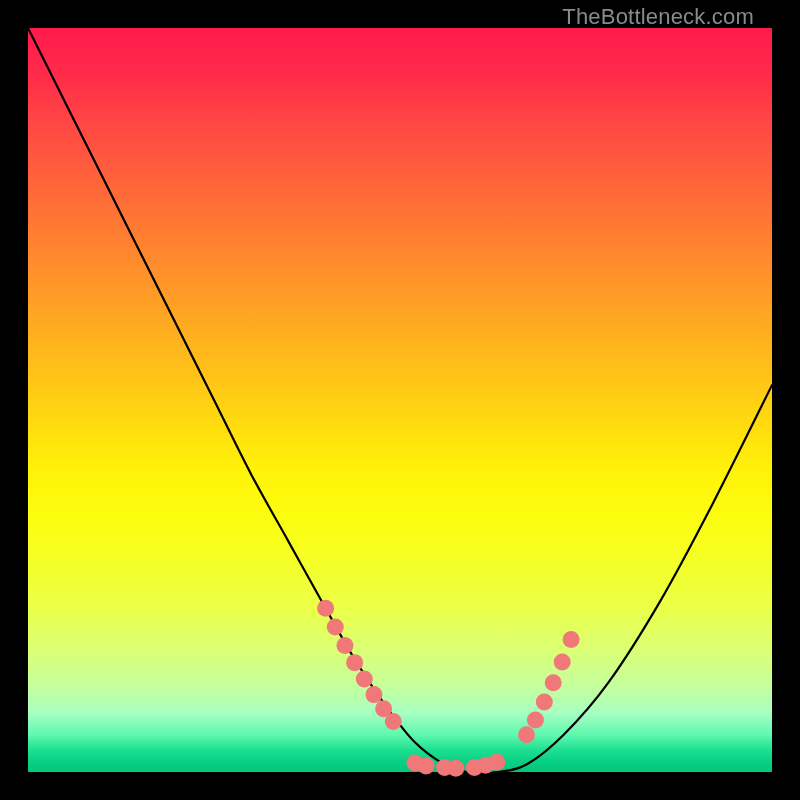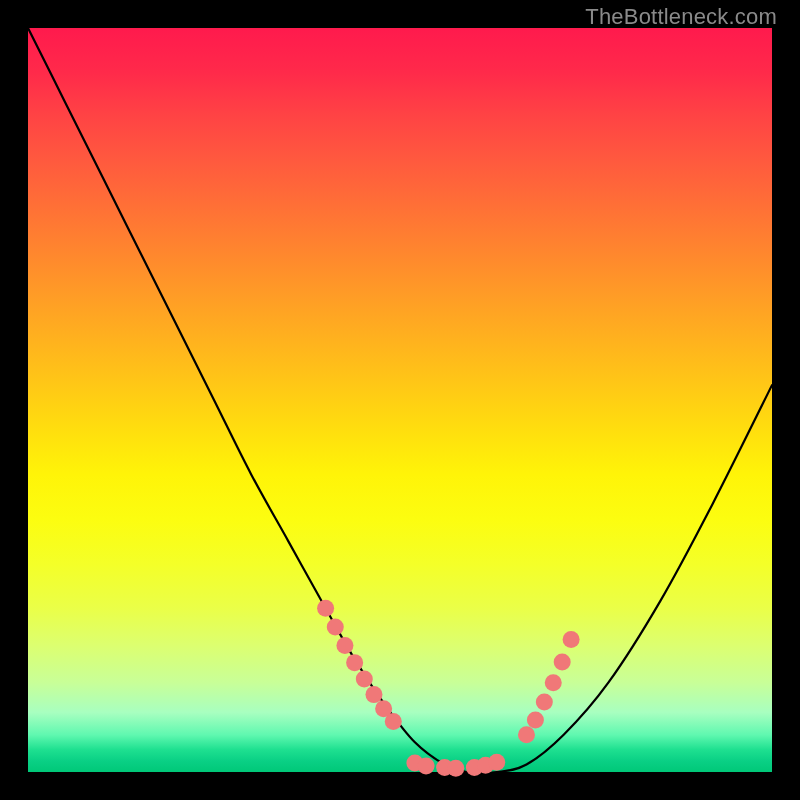--- a/index.html
+++ b/index.html
@@ -52,21 +52,21 @@
     position: absolute;
     top: 0;
     left: 0;
     width: 744px;
     height: 744px;
     overflow: visible;
   }
   .watermark {
     position: absolute;
     top: 4px;
-    right: 23px;
+    right: 46px;
     color: #8a8a8a;
     font-size: 22px;
     letter-spacing: 0.2px;
     user-select: none;
   }
 </style>
 </head>
 <body>
 
 <div class="frame">

